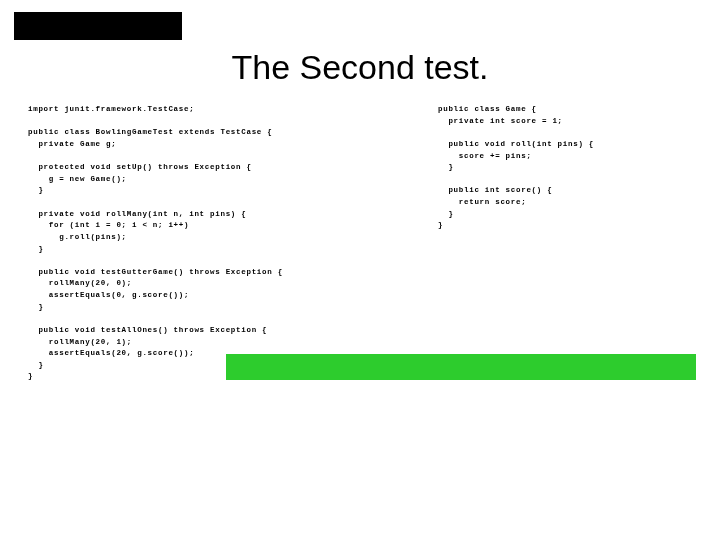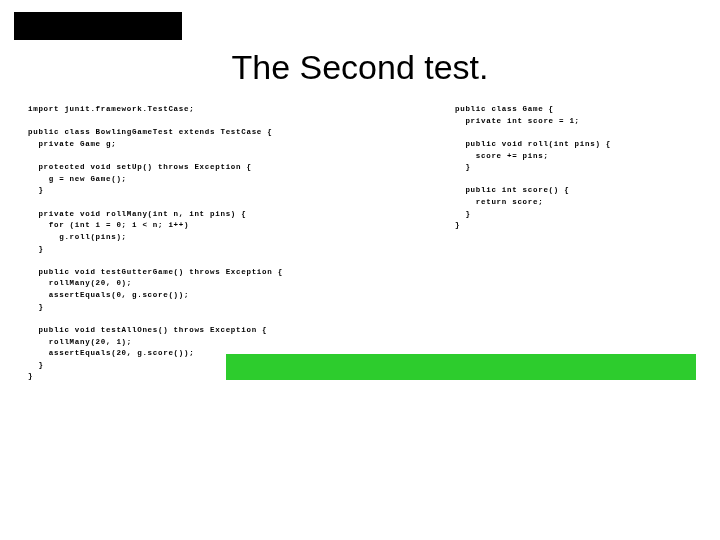--- a/index.html
+++ b/index.html
@@ -29,21 +29,21 @@
     font-size: 34px;
     font-family: Arial, sans-serif;
     color: #000;
   }
   .code-area {
     position: absolute;
     top: 104px;
     left: 28px;
     right: 20px;
     display: flex;
-    gap: 57px;
+    gap: 40px;
   }
   .col-left {
     flex: 0 0 370px;
   }
   .col-right {
     flex: 1;
   }
   pre {
     margin: 0;
     font-family: "Courier New", monospace;

